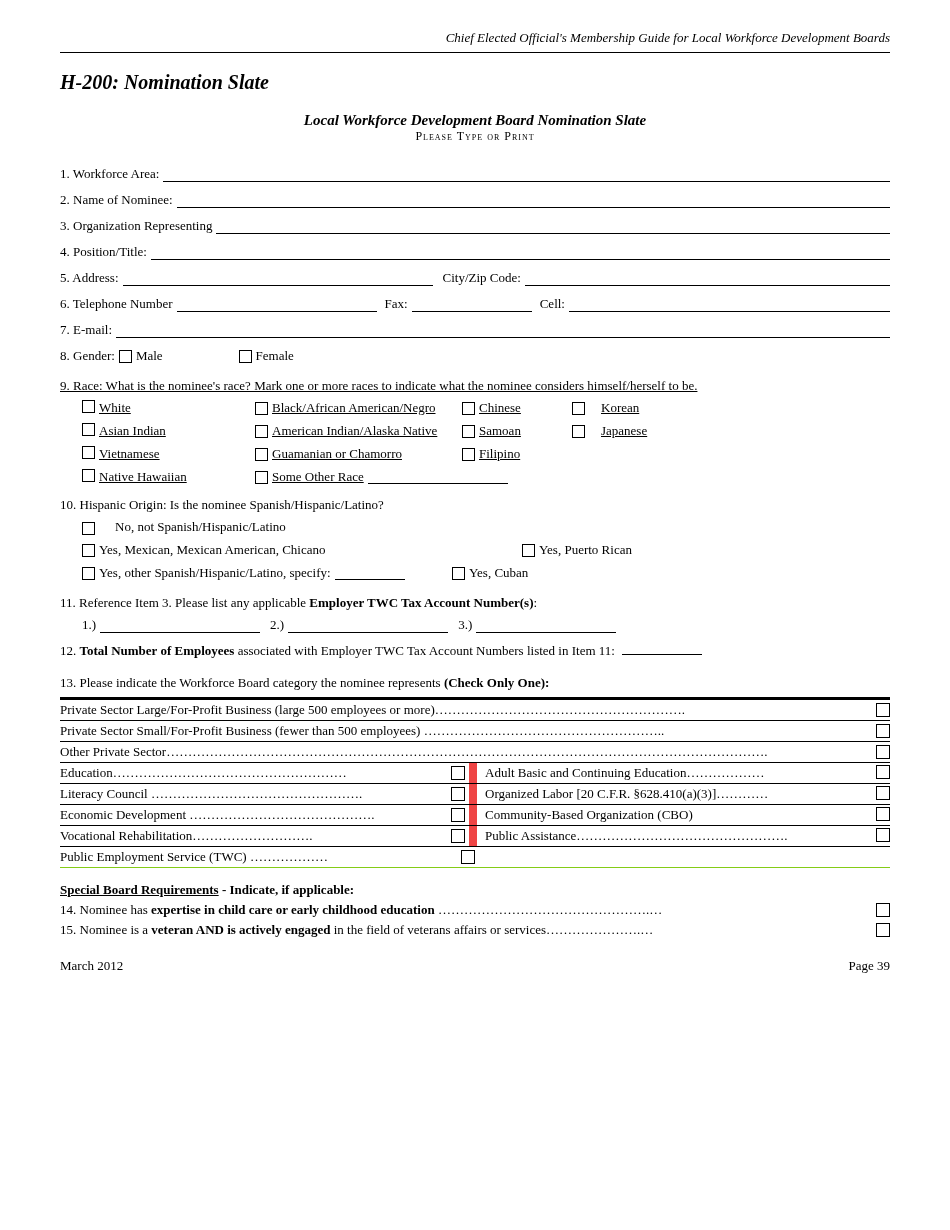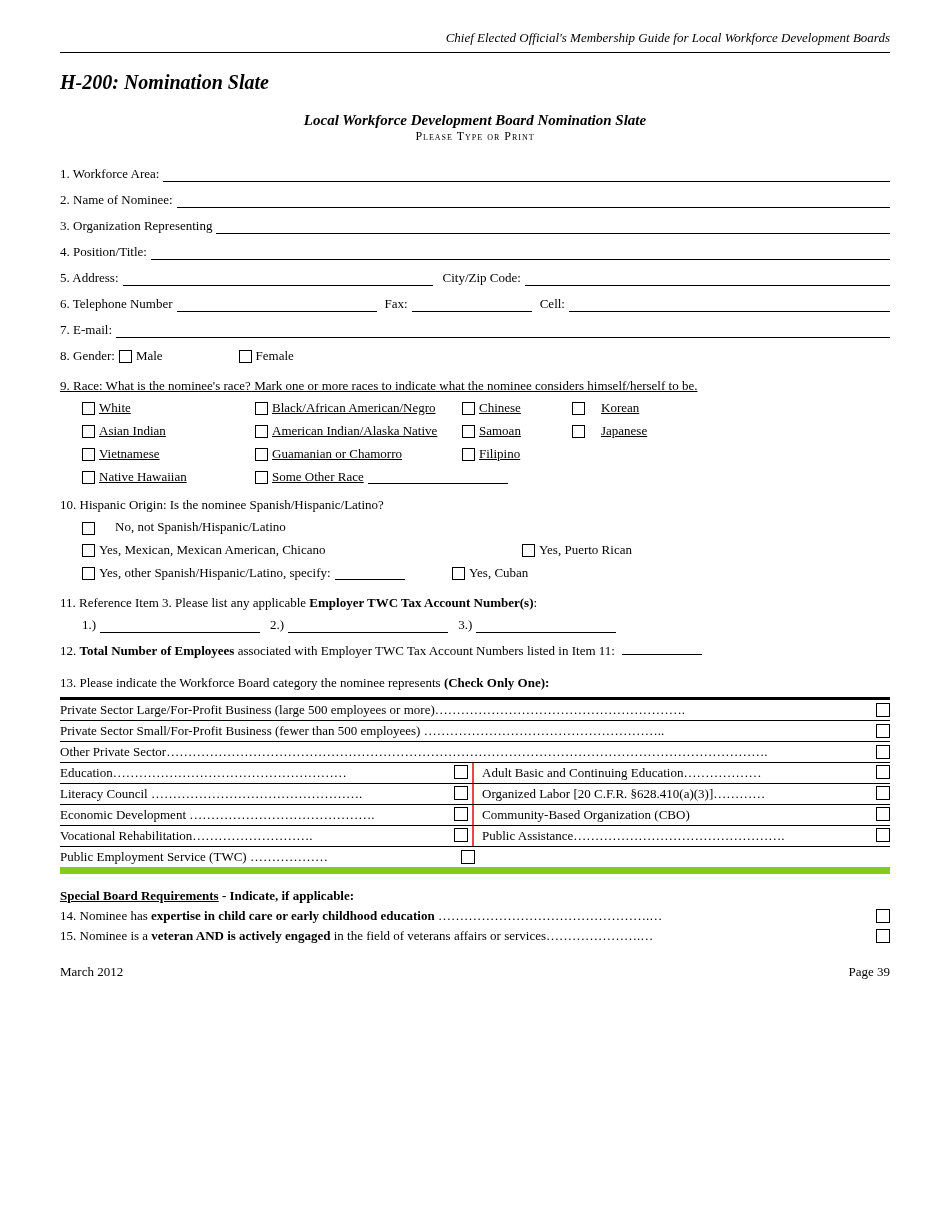--- a/index.html
+++ b/index.html
@@ -74,21 +74,20 @@
       margin-left: 22px;
     }
     .race-row {
       display: flex;
       gap: 20px;
       margin-bottom: 7px;
       align-items: center;
     }
     .race-col {
       display: flex;
-      align-items: center;
       gap: 4px;
       min-width: 140px;
     }
     .race-col2 {
       display: flex;
       align-items: center;
       gap: 4px;
       min-width: 200px;
       padding-left: 13px;
     }
@@ -144,24 +143,24 @@
       border-top: 1px solid #000;
       padding: 2px 0;
     }
     .cat-row-split {
       display: flex;
       border-top: 1px solid #000;
     }
     .cat-left {
       flex: 1;
       display: flex;
-      align-items: flex-start;
+      align-items: center;
       justify-content: space-between;
       padding: 2px 0;
-      border-right: 2px solid #ef4444;
+      border-right: 8px solid #ef4444;
       padding-right: 4px;
     }
     .cat-right {
       flex: 1;
       display: flex;
       align-items: flex-start;
       justify-content: space-between;
       padding: 2px 0;
       padding-left: 8px;
       gap: 21px;
@@ -452,21 +451,21 @@
       <div class="cat-left">
         <span>Vocational Rehabilitation……………………….</span>
         <span class="cat-checkbox"></span>
       </div>
       <div class="cat-right">
         <span>Public Assistance………………………………………….</span>
         <span class="cat-checkbox"></span>
       </div>
     </div>
 
-    <div class="cat-row-split" style="border-bottom:7px solid #84cc16;">
+    <div class="cat-row-split" style="border-bottom:1px solid #84cc16;">
       <div style="flex:1; display:flex; align-items:center; justify-content:space-between; padding:2px 0;">
         <span>Public Employment Service (TWC) ………………</span>
         <span class="cat-checkbox"></span>
       </div>
       <div style="flex:1;"></div>
     </div>
   </div>
 </div>
 
 <div class="special-req" style="margin-top:14px;">

